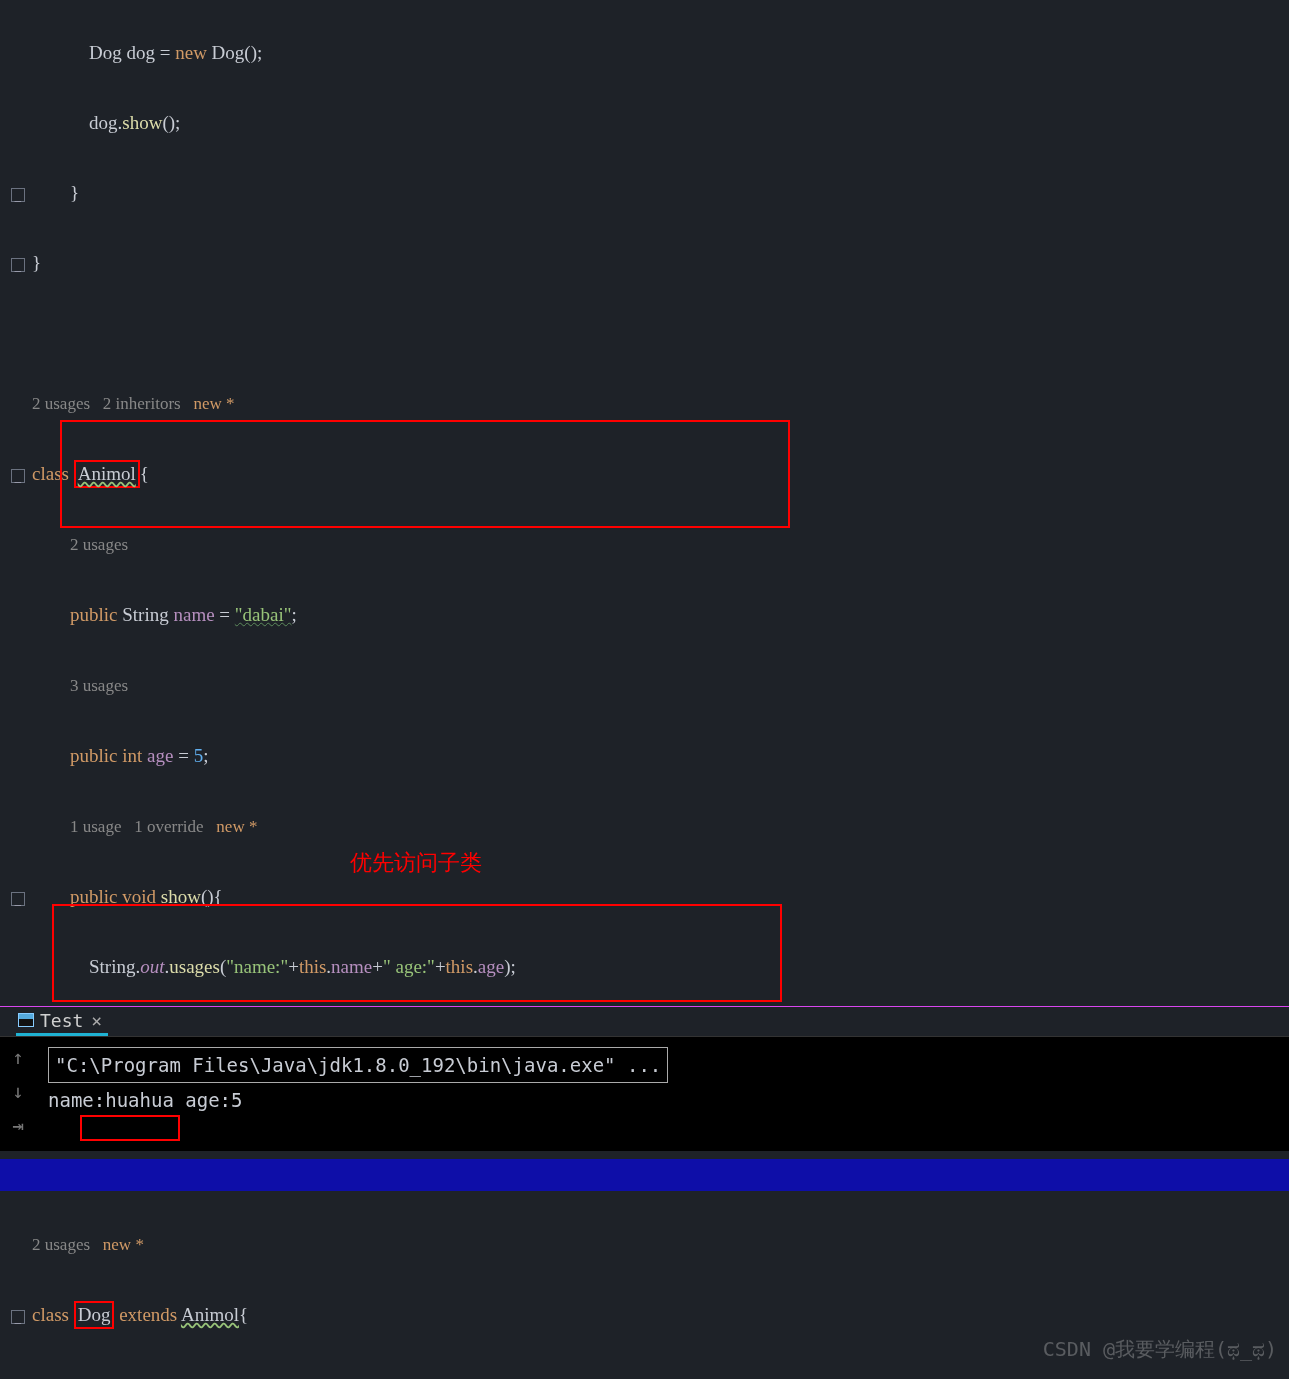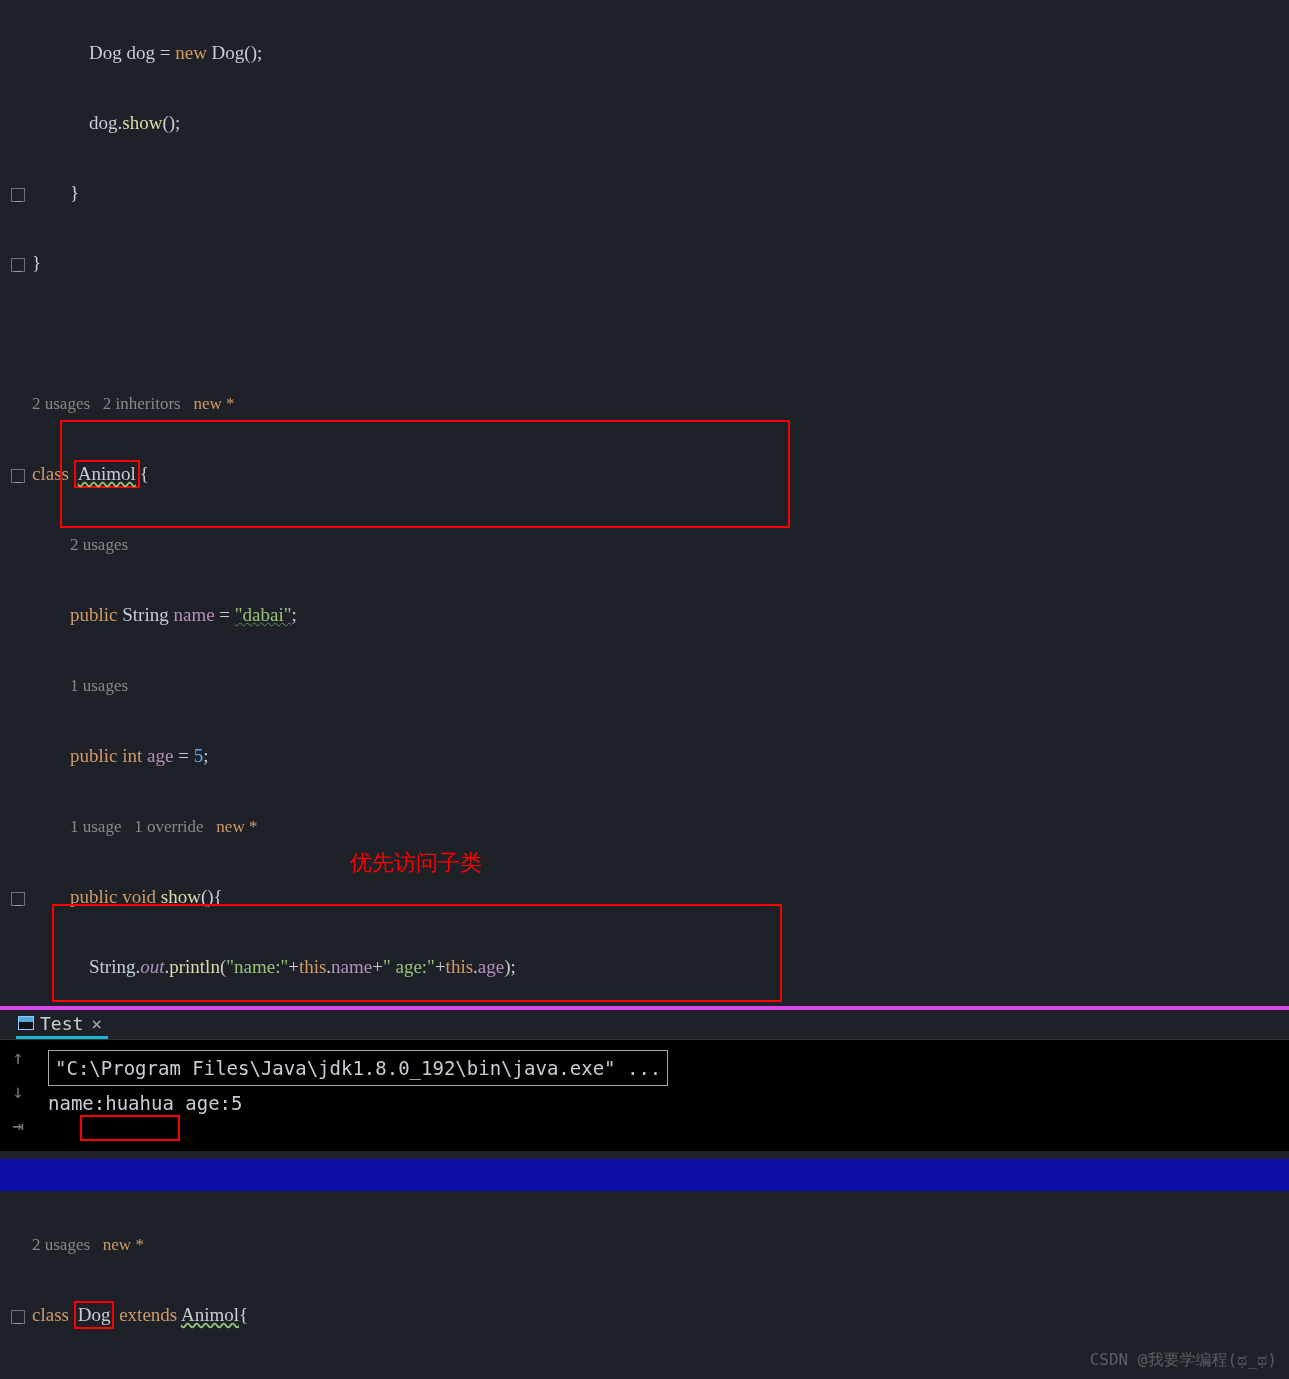--- a/index.html
+++ b/index.html
@@ -82,21 +82,21 @@
     position: absolute;
   }
   
   .console-area {
     position: absolute;
     top: 1006px;
     left: 0;
     right: 0;
     height: 145px;
     background: #000;
-    border-top: 4px solid #d946ef;
+    border-top: 1px solid #d946ef;
   }
   .console-tabbar {
     background: #1e2228;
     height: 30px;
     display: flex;
     align-items: center;
     padding-left: 16px;
     border-bottom: 1px solid #333;
   }
   .console-tab-icon {
@@ -136,43 +136,43 @@
   }
   .console-side div { height: 34px; line-height: 34px; }
   .cmd-box {
     border: 1px solid #aaa;
     padding: 0 6px;
     display: inline-block;
   }
   .watermark {
     position: absolute;
     right: 12px;
-    bottom: 8px;
+    bottom: 16px;
     color: rgba(200,200,200,0.35);
-    font-size: 16px;
+    font-size: 20px;
   }
 </style>
 </head>
 <body>
 
 <div class="editor">
 <span class="line"><span class="gutter"></span>            <span class="type">Dog</span> <span>dog</span> = <span class="kw">new</span> <span>Dog</span>();</span>
 <span class="line"><span class="gutter"></span>            <span>dog</span>.<span class="method">show</span>();</span>
 <span class="line"><span class="gutter"><span class="fold-icon"></span></span>        }</span>
 <span class="line"><span class="gutter"><span class="fold-icon"></span></span>}</span>
 <span class="line">&nbsp;</span>
 <span class="line"><span class="gutter"></span><span class="hint"><span>2 usages   2 inheritors   </span><span class="newstar">new *</span></span></span>
 <span class="line"><span class="gutter"><span class="fold-icon"></span></span><span class="kw">class</span> <span class="red-box-inline"><span class="wavy-typo">Animol</span></span>{</span>
 <span class="line"><span class="gutter"></span>        <span class="hint">2 usages</span></span>
 <span class="line"><span class="gutter"></span>        <span class="kw">public</span> <span class="type">String</span> <span class="field">name</span> = <span class="str wavy">"dabai"</span>;</span>
-<span class="line"><span class="gutter"></span>        <span class="hint">1 usages</span></span>
+<span class="line"><span class="gutter"></span>        <span class="hint">3 usages</span></span>
 <span class="line"><span class="gutter"></span>        <span class="kw">public</span> <span class="kw">int</span> <span class="field">age</span> = <span class="num">5</span>;</span>
 <span class="line"><span class="gutter"></span>        <span class="hint"><span>1 usage   1 override   </span><span class="newstar">new *</span></span></span>
 <span class="line"><span class="gutter"><span class="fold-icon"></span></span>        <span class="kw">public</span> <span class="kw">void</span> <span class="method">show</span>(){</span>
-<span class="line"><span class="gutter"></span>            <span>String</span>.<span class="static-it">out</span>.<span class="method">println</span>(<span class="str">"name:"</span>+<span class="kw">this</span>.<span class="field">name</span>+<span class="str">" age:"</span>+<span class="kw">this</span>.<span class="field">age</span>);</span>
+<span class="line"><span class="gutter"></span>            <span>String</span>.<span class="static-it">out</span>.<span class="method">usages</span>(<span class="str">"name:"</span>+<span class="kw">this</span>.<span class="field">name</span>+<span class="str">" age:"</span>+<span class="kw">this</span>.<span class="field">age</span>);</span>
 <span class="line"><span class="gutter"><span class="fold-icon"></span></span>        }</span>
 <span class="line"><span class="gutter"><span class="fold-icon"></span></span>}</span>
 </div>
 
 <div class="blue-bar"></div>
 
 <div class="editor">
 <span class="line"><span class="gutter"></span><span class="hint"><span>2 usages   </span><span class="newstar">new *</span></span></span>
 <span class="line"><span class="gutter"><span class="fold-icon"></span></span><span class="kw">class</span> <span class="red-box-inline"><span>Dog</span></span> <span class="kw">extends</span> <span class="wavy-typo">Animol</span>{</span>
 <span class="line"><span class="gutter"></span>        <span class="hint">1 usage</span></span>

